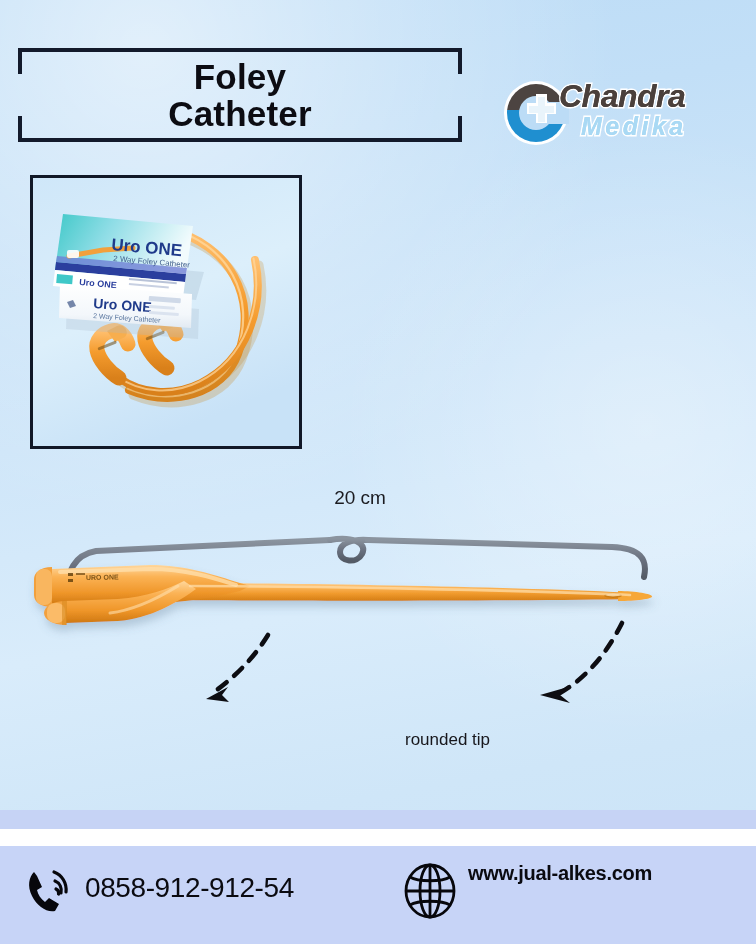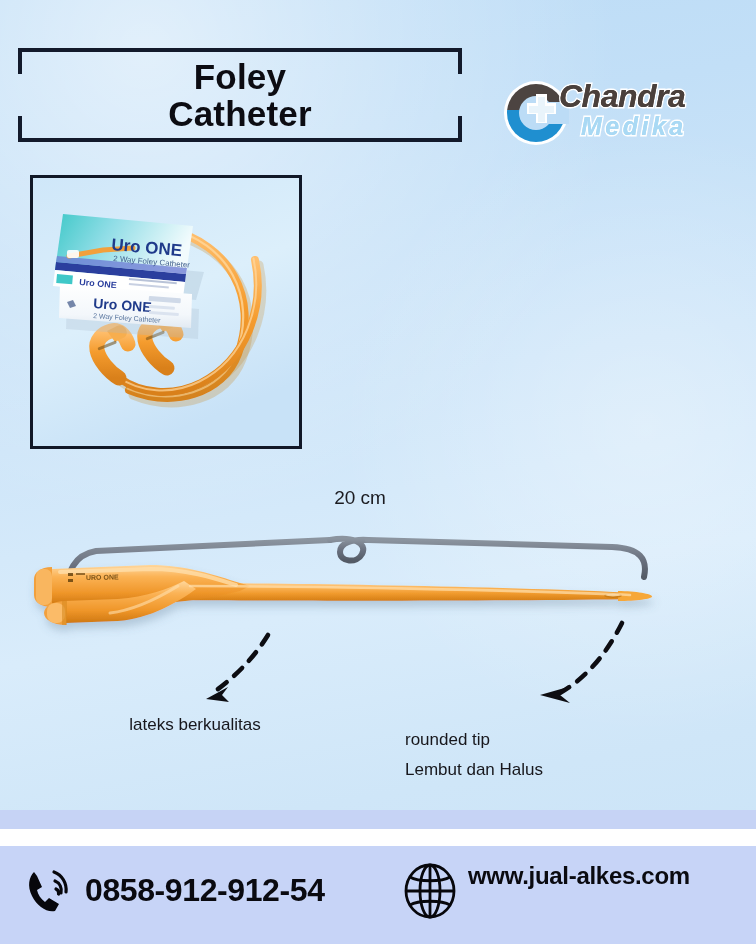--- a/index.html
+++ b/index.html
@@ -171,30 +171,30 @@
   #footer {
     position: absolute;
     left: 0; top: 846px;
     width: 756px; height: 98px;
     background: #c7d4f7;
   }
   #phone-icon { position: absolute; left: 24px; top: 864px; width: 52px; height: 54px; }
   #phone-number {
     position: absolute;
     left: 85px; top: 872px;
-    font-size: 32px;
-    font-weight: 700;
+    font-size: 28px;
+    font-weight: 400;
     color: #0a0a10;
     letter-spacing: -0.4px;
   }
   #globe-icon { position: absolute; left: 402px; top: 862px; width: 56px; height: 58px; }
   #web-lines {
     position: absolute;
     left: 468px; top: 861px;
-    font-size: 24px;
+    font-size: 20px;
     font-weight: 700;
     color: #0a0a10;
     line-height: 1.28;
     letter-spacing: -0.3px;
   }
 </style>
 </head>
 <body>
 
 <div id="poster">
@@ -419,24 +419,22 @@
     <path d="M206 244 L 228 232 L 222 240 L 229 247 Z" fill="#0d0d12"></path>
 
     <g fill="none" stroke="#0d0d12" stroke-width="4.6" stroke-linecap="round" stroke-dasharray="11 10">
       <path d="M622 168 C 608 196, 588 222, 560 238"></path>
     </g>
     <path d="M540 240 L 568 232 L 560 240 L 570 248 Z" fill="#0d0d12"></path>
   </svg>
 
   <div id="tape-label">20 cm</div>
 
-  <div id="caption-left">lateks berkualitas</div>
   <div id="caption-right">
     <div>rounded tip</div>
-    <div>Lembut dan Halus</div>
   </div>
 
   <div id="band-blue"></div>
   <div id="band-white"></div>
   <div id="footer"></div>
 
   <svg id="phone-icon" viewBox="0 0 52 54">
     <path d="M10 8 C 5 13, 3 22, 8 32 C 13 42, 23 49, 31 47 L 35 40 L 25 34 L 21 38 C 17 35, 14 31, 13 26 L 18 23 L 13 12 Z" fill="#07070c"></path>
     <g fill="none" stroke="#07070c" stroke-width="3.2" stroke-linecap="round">
       <path d="M30 8 C 38 11, 43 19, 42 28"></path>

